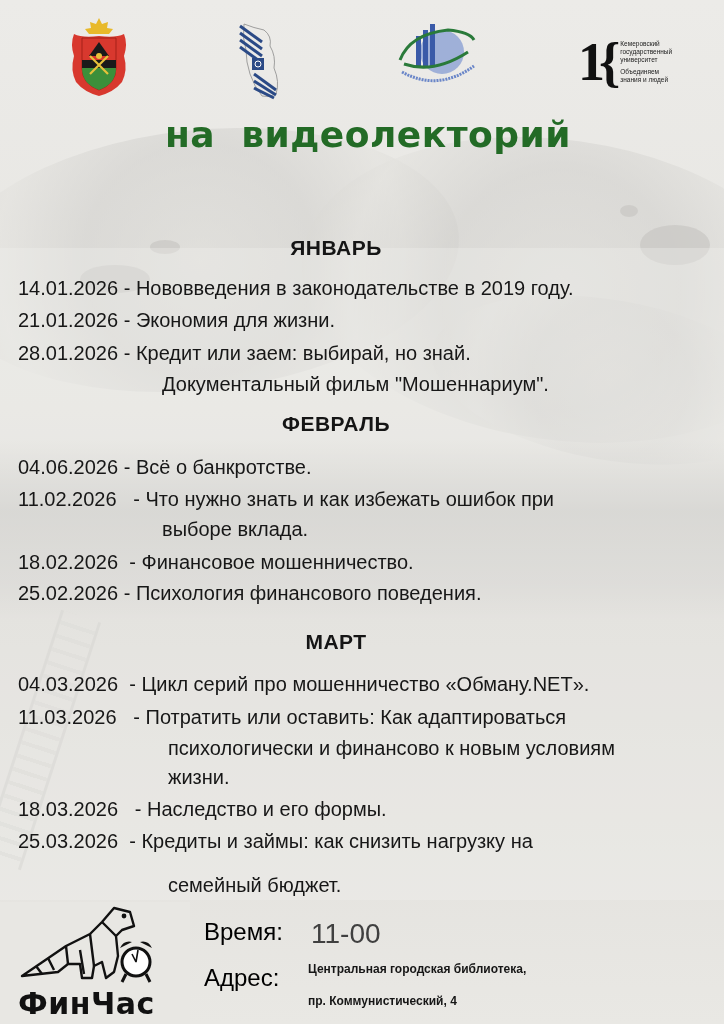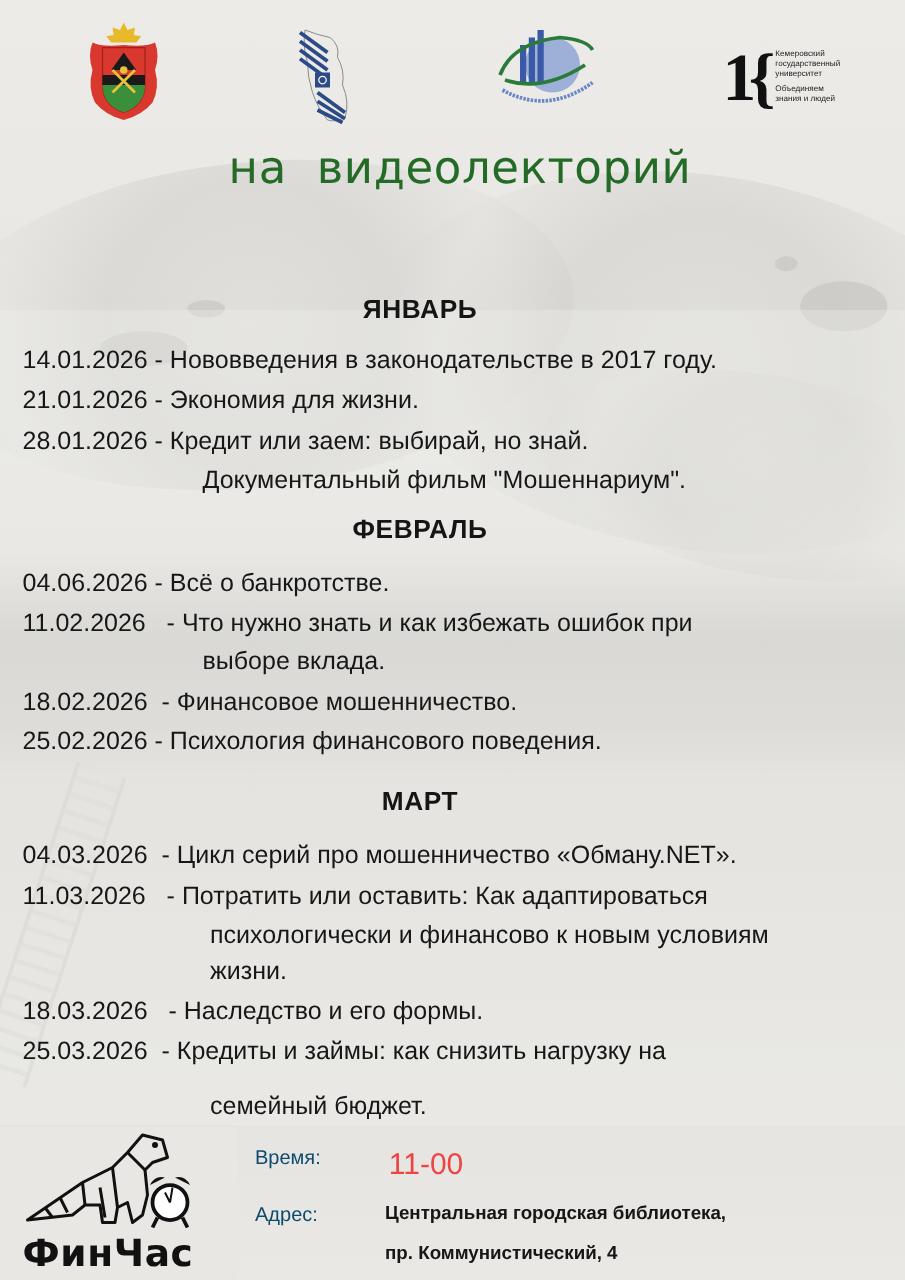--- a/index.html
+++ b/index.html
@@ -42,21 +42,21 @@
   .kemsu-text { font-size: 6.5px; line-height: 1.25; color: #222; margin-left: 6px; }
   .kemsu-text .gap { display: block; height: 4px; }
 
   
   .title {
     position: absolute; top: 112px; left: 0; width: 724px; text-align: center;
     color: #236b26;
     font-family: "DejaVu Sans", sans-serif;
   }
   .title-line1 { font-size: 38px; letter-spacing: 1px; line-height: 48px; }
-  .title-line2 { font-size: 36px; line-height: 46px; font-weight: normal; letter-spacing: 0.5px; padding-left: 12px; }
+  .title-line2 { font-size: 36px; line-height: 46px; font-weight: bold; letter-spacing: 0.5px; padding-left: 12px; }
 
   
   .panel {
     position: absolute; top: 248px; left: 0; width: 724px; height: 652px;
     background: rgba(242,241,238,0.35);
   }
   .month-heading {
     position: absolute; left: 0; width: 672px; text-align: center;
     font-size: 21px; font-weight: bold; color: #151515; letter-spacing: 0.5px;
   }
@@ -73,23 +73,23 @@
   
   .footer-logo-box {
     position: absolute; left: 0; top: 902px; width: 190px; height: 122px;
     background: #e8e7e3;
   }
   .finchas-word {
     position: absolute; left: 18px; top: 986px; font-size: 30px; font-weight: bold; color: #111; letter-spacing: 0.5px;
     font-family: "DejaVu Sans", sans-serif;
   }
   .dino { position: absolute; left: 18px; top: 900px; width: 140px; height: 92px; }
-  .info-label { position: absolute; font-size: 16px; color: #0c4a6e; }
-  .info-value { position: absolute; font-size: 24px; color: #ef4444; }
-  .addr-line { position: absolute; font-size: 15px; font-weight: bold; color: #161616; white-space: nowrap; }
+  .info-label { position: absolute; font-size: 24px; color: #000000; }
+  .info-value { position: absolute; font-size: 28px; color: #404040; }
+  .addr-line { position: absolute; font-size: 12px; font-weight: bold; color: #161616; white-space: nowrap; }
 </style>
 </head>
 <body>
 
 <div class="bg-layer">
   <div class="reel" style="left:-60px; top:130px; width:520px; height:260px; transform:rotate(-6deg);"></div>
   <div class="reel" style="left:300px; top:140px; width:520px; height:300px; transform:rotate(8deg);"></div>
   <div class="reel-hole" style="left:80px; top:265px; width:70px; height:28px;"></div>
   <div class="reel-hole" style="left:150px; top:240px; width:30px; height:14px;"></div>
   <div class="reel-hole" style="left:640px; top:225px; width:70px; height:40px;"></div>
@@ -153,21 +153,21 @@
 </div>
 
 <div class="title">
   <div class="title-line2" style="white-space:pre;">на  видеолекторий</div>
 </div>
 
 <div class="panel"></div>
 
 <div class="month-heading" style="top:236px;">ЯНВАРЬ</div>
 <div class="event" style="top:273px;">
-  <span class="date">14.01.2026</span><span class="dash" style="white-space:pre;"> - </span><span>Нововведения в законодательстве в 2017 году.</span>
+  <span class="date">14.01.2026</span><span class="dash" style="white-space:pre;"> - </span><span>Нововведения в законодательстве в 2019 году.</span>
 </div>
 <div class="event" style="top:305px;">
   <span class="date">21.01.2026</span><span class="dash" style="white-space:pre;"> - </span><span>Экономия для жизни.</span>
 </div>
 <div class="event" style="top:338px;text-align:right;">
   <span class="date">28.01.2026</span><span class="dash" style="white-space:pre;"> - </span><span>Кредит или заем: выбирай, но знай.</span>
 </div>
 <div class="cont" style="top:369px; left:162px;">Документальный фильм "Мошеннариум".</div>
 
 <div class="month-heading" style="top:412px;">ФЕВРАЛЬ</div>

